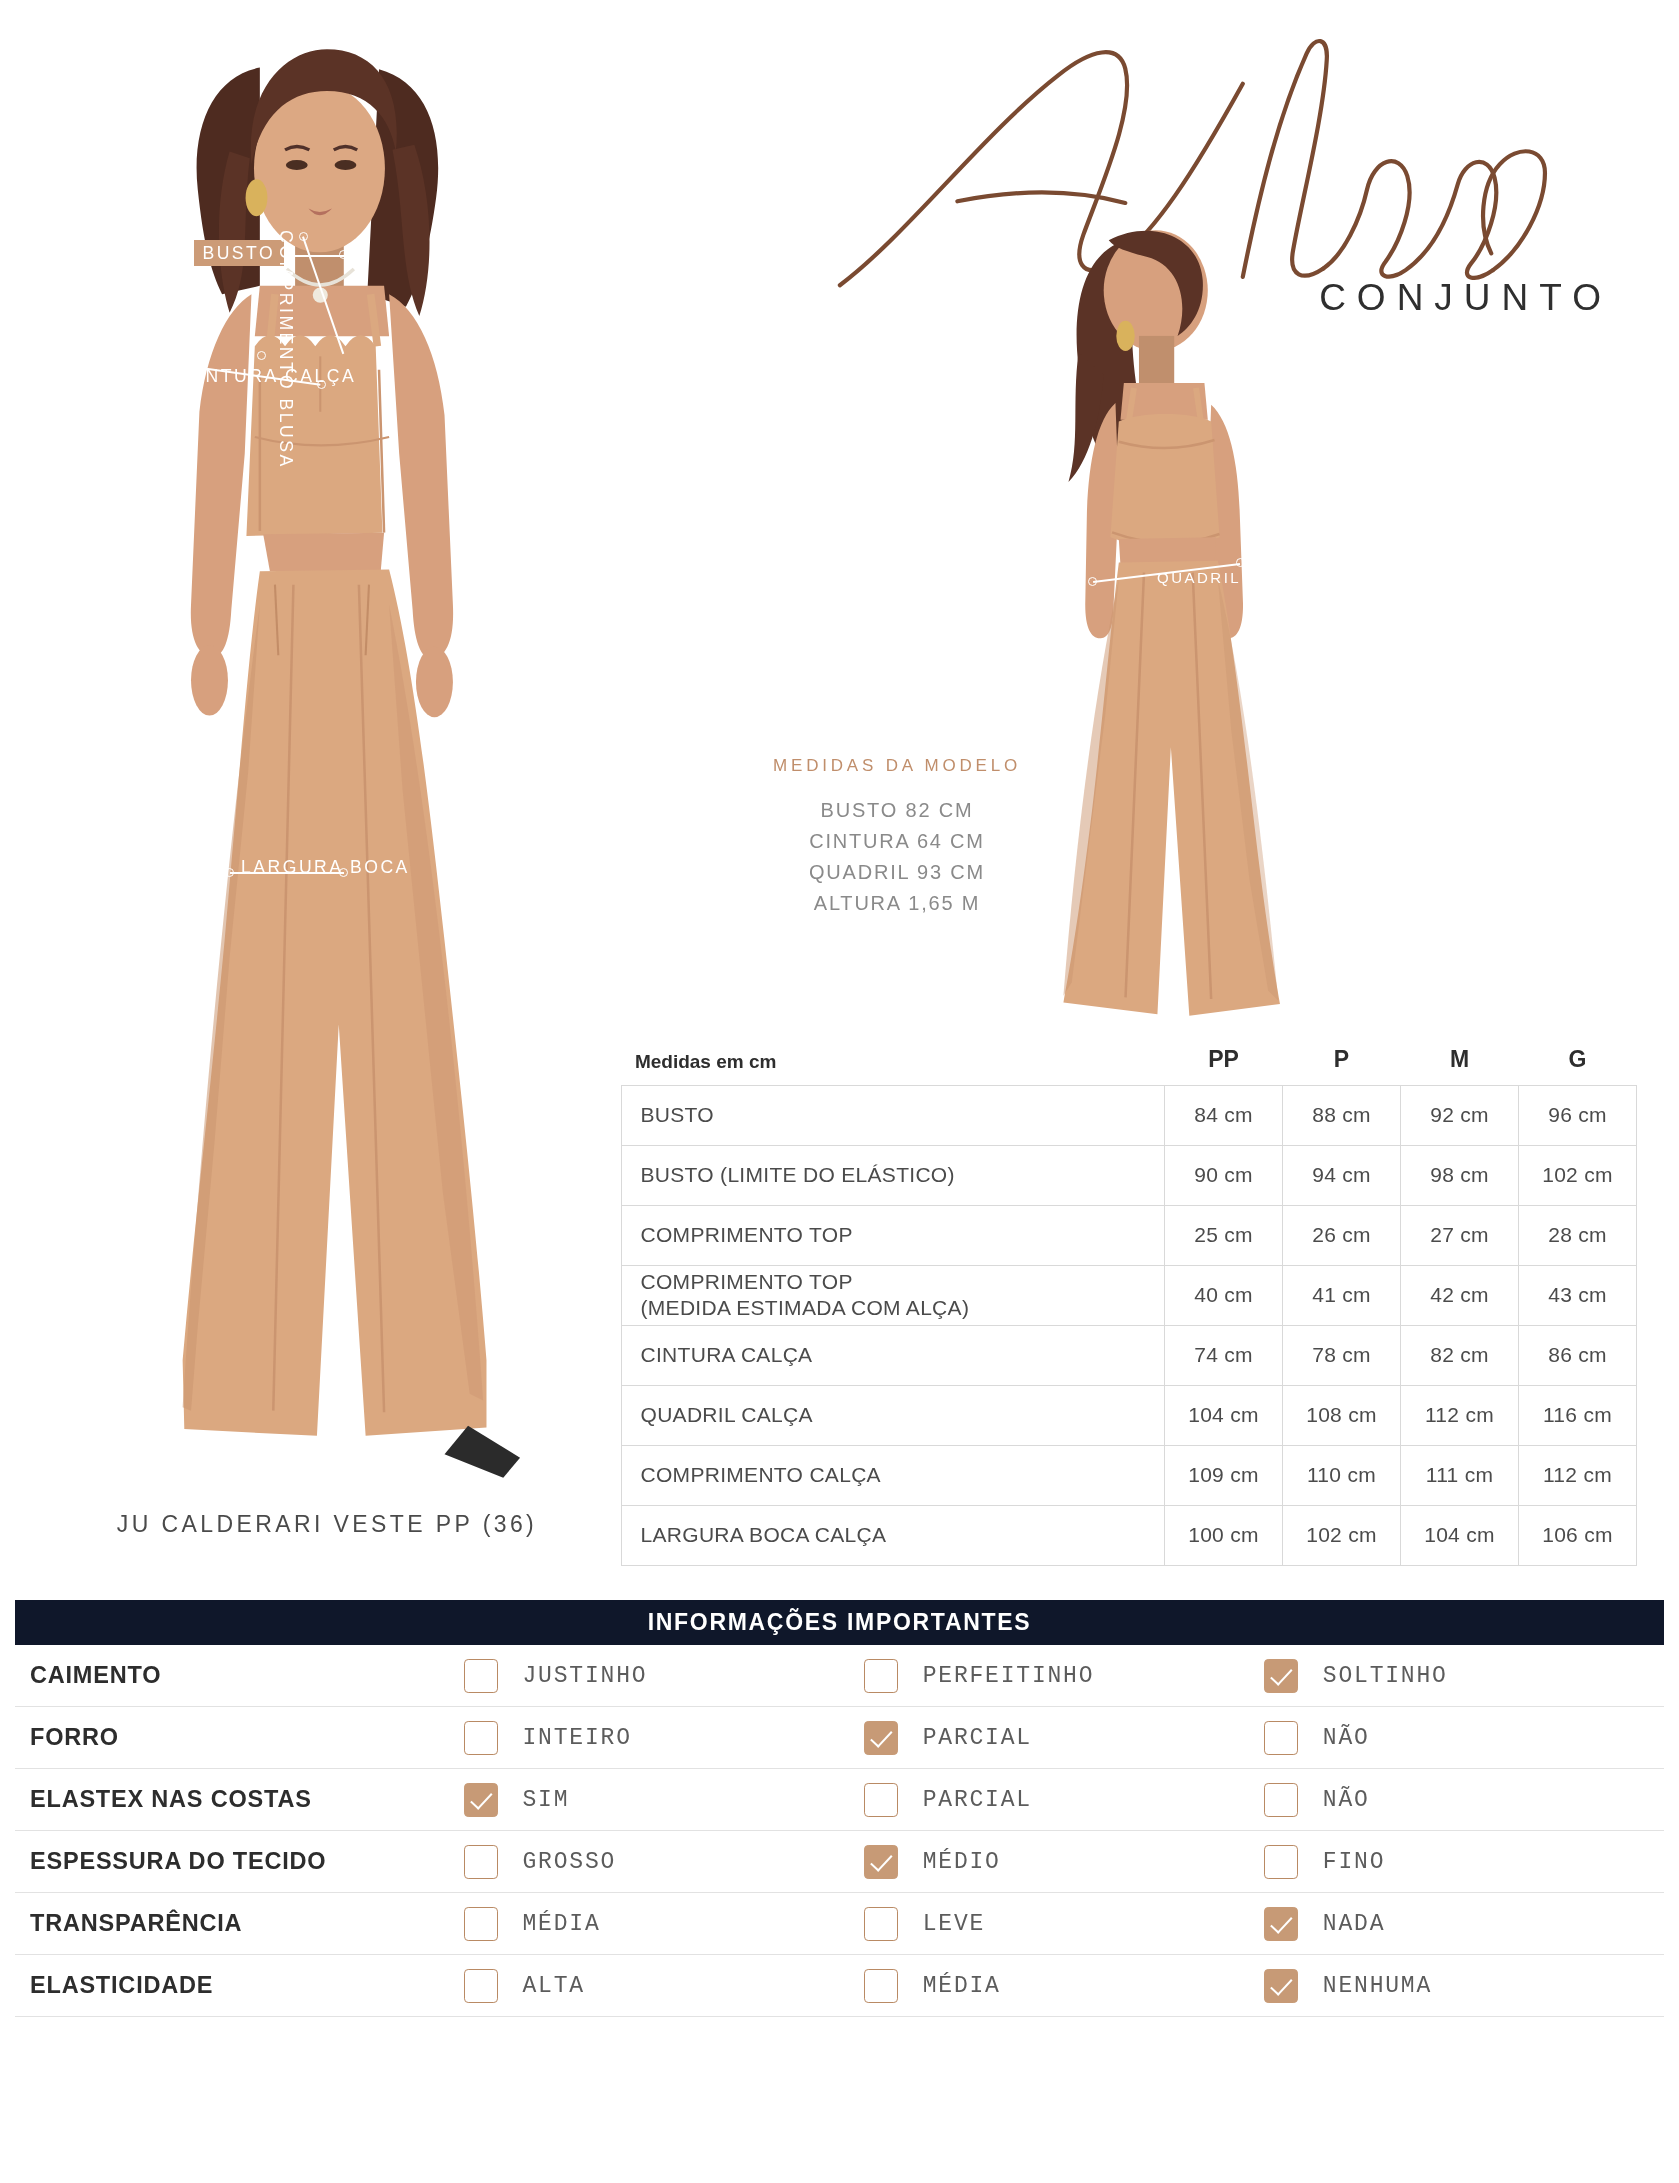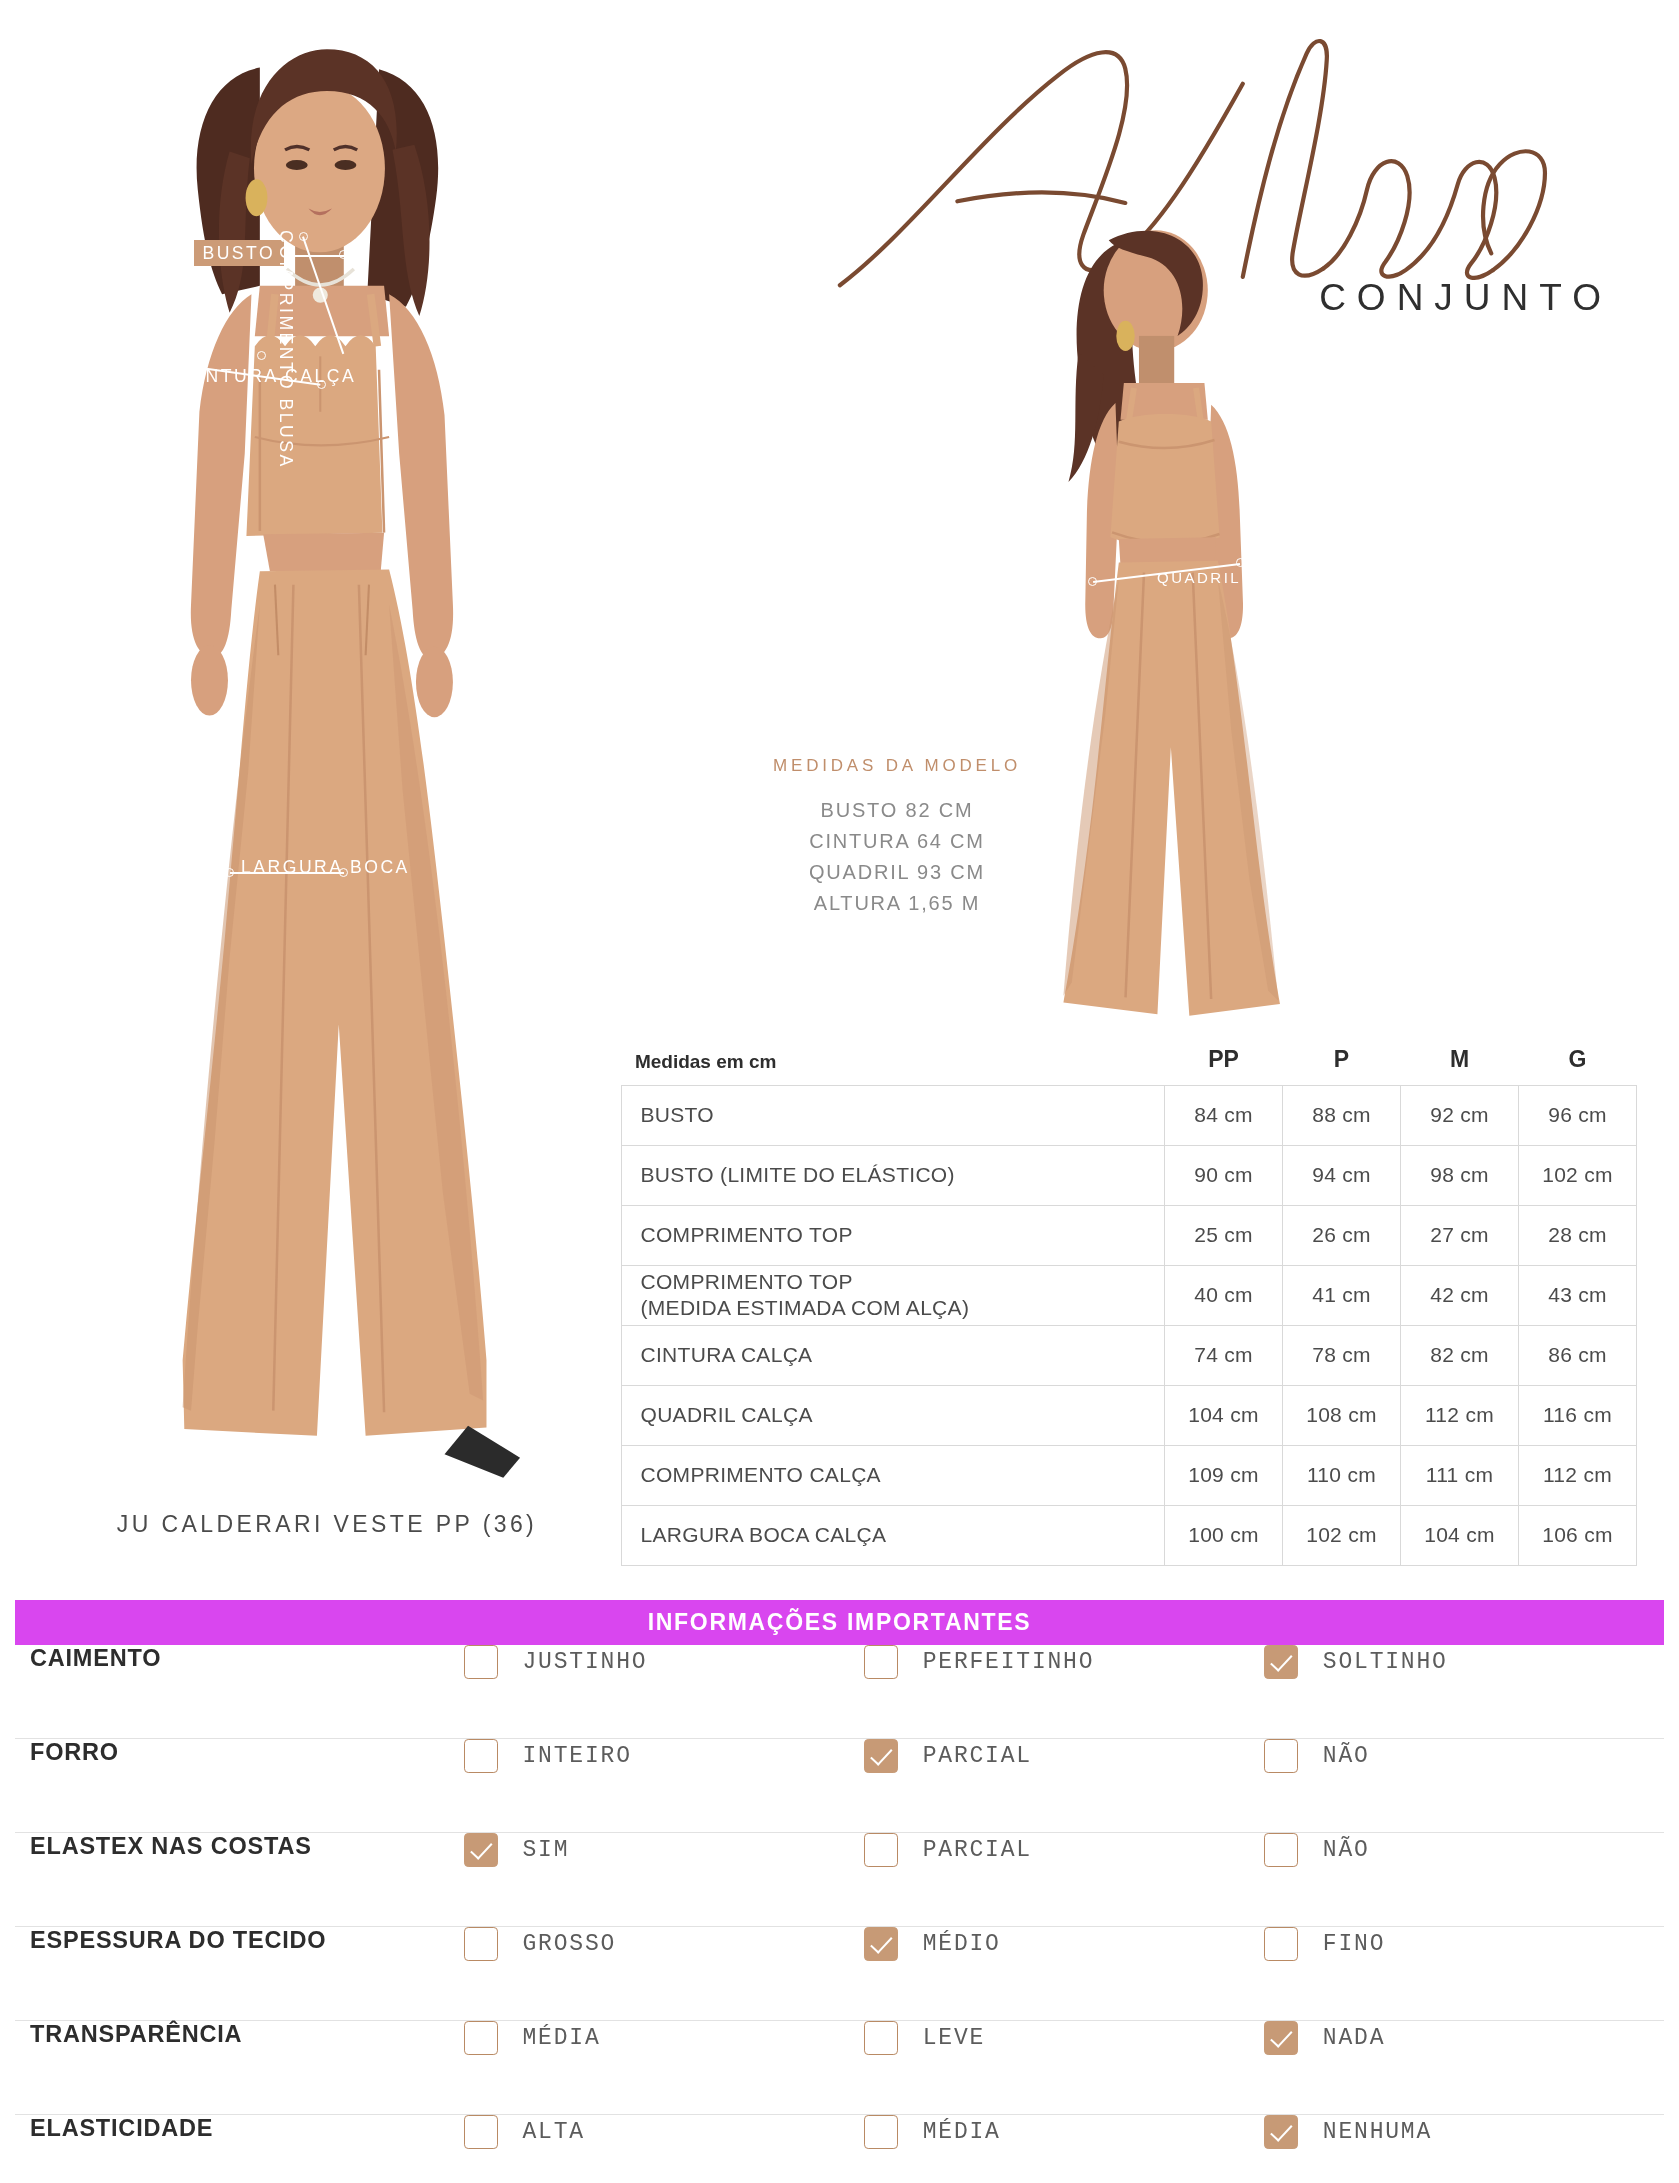--- a/index.html
+++ b/index.html
@@ -140,39 +140,39 @@
   }
   .two-line { line-height: 1.22; }
 
   
   .info-header {
     position: absolute;
     left: 15px;
     top: 1600px;
     width: 1649px;
     height: 45px;
-    background: #d946ef;
+    background: #0f172a;
     color: #ffffff;
     font-weight: bold;
     font-size: 23px;
     letter-spacing: 1.7px;
     display: flex;
     align-items: center;
     justify-content: center;
   }
   .info-rows {
     position: absolute;
     left: 15px;
     top: 1645px;
     width: 1649px;
   }
   .info-row {
     display: flex;
-    align-items: flex-start;
-    height: 94px;
+    align-items: center;
+    height: 62px;
     border-bottom: 0.8px solid #e2e2e2;
   }
   .info-row .row-label {
     width: 470px;
     font-weight: bold;
     font-size: 23.5px;
     letter-spacing: 0.8px;
     color: #2d2d2d;
     padding-left: 15px;
   }

